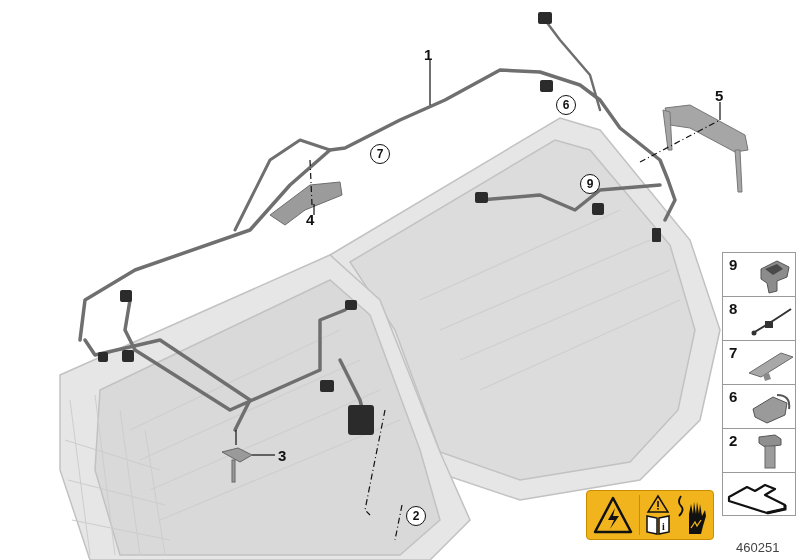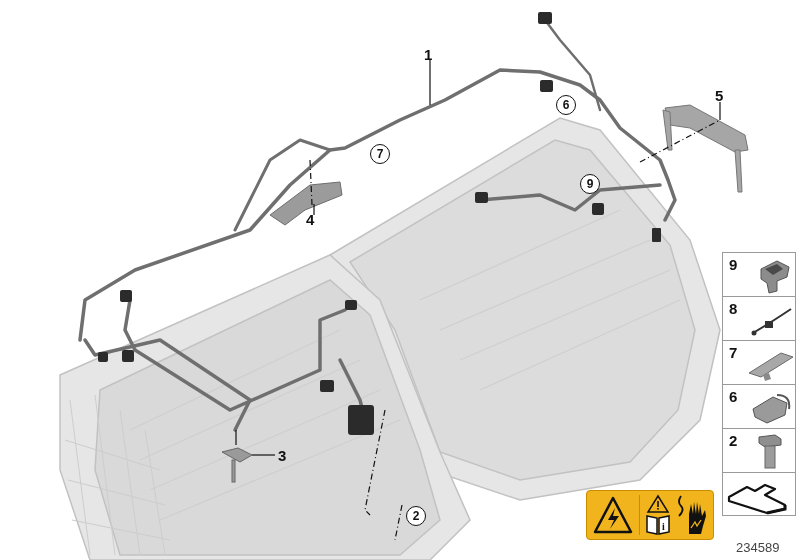--- a/index.html
+++ b/index.html
@@ -185,14 +185,14 @@
         <text x="17" y="36" font-size="10" font-weight="bold" fill="#111" font-family="Liberation Serif, serif">i</text>
       </g>
     </svg>
     <svg style="position:absolute;left:88px;top:3px;" width="36" height="42" viewBox="0 0 36 42">
       <path d="M6 2 Q2 8 6 12 Q10 16 4 22" stroke="#111" stroke-width="1.8" fill="none"></path>
       <path d="M14 40 L14 20 L16 10 L18 20 L19 8 L21 20 L22 8 L24 20 L25 10 L27 22 L30 16 L31 22 L28 32 L26 40 Z" fill="#111"></path>
       <path d="M16 34 L20 28 L22 32 L26 26" stroke="#f2b41c" stroke-width="1.3" fill="none"></path>
     </svg>
   </div>
 
-  <span class="partnum">234589</span>
+  <span class="partnum">460251</span>
 </div>
 
 </body></html>

